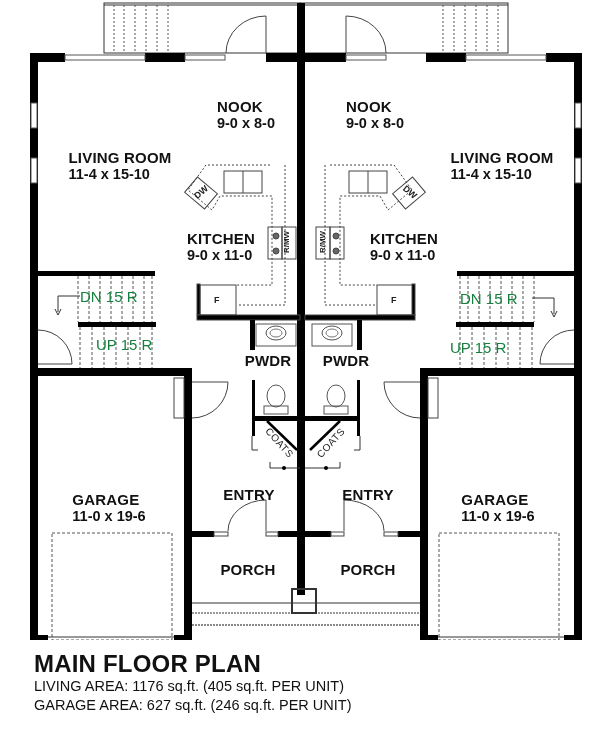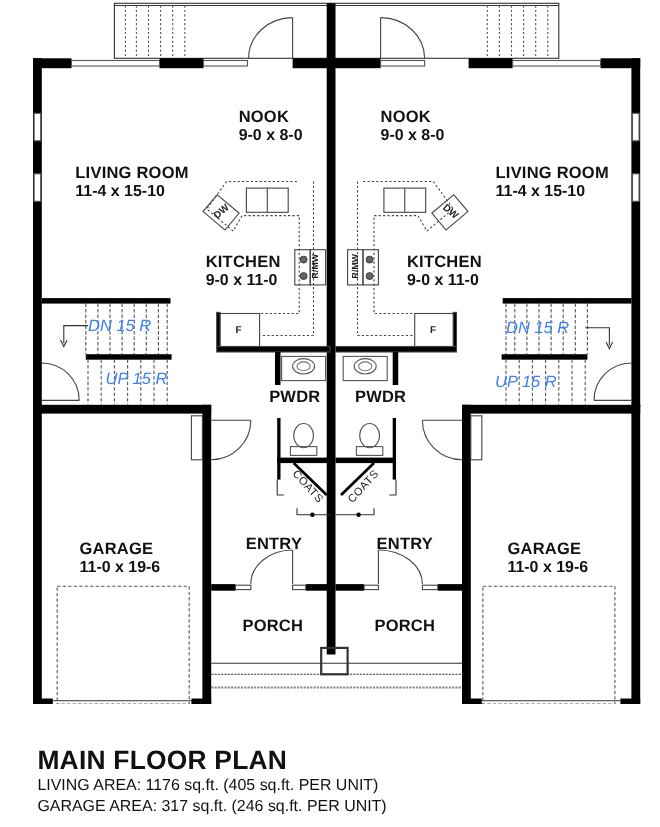--- a/index.html
+++ b/index.html
@@ -1,24 +1,24 @@
 <!DOCTYPE html>
 <html><head>
 <meta charset="utf-8">
 <style>
   html, body { margin: 0; padding: 0; background: #ffffff; }
   body { width: 600px; height: 752px; position: relative; overflow: hidden; font-family: "Liberation Sans", sans-serif; color: #111; }
   #plan { position: absolute; left: 0; top: 0; width: 600px; height: 640px; }
   .lbl { position: absolute; text-align: left; transform: translateX(-50%); white-space: nowrap; line-height: 1; }
   .room-name { font-weight: bold; font-size: 15px; letter-spacing: 0.2px; }
   .room-dim { font-size: 14.5px; margin-top: 2px; font-weight: bold; }
-  .stair-lbl { position: absolute; font-style: italic; font-size: 15px; white-space: nowrap; line-height: 1; color: #3b82f6; }
+  .stair-lbl { position: absolute; font-size: 15px; white-space: nowrap; line-height: 1; color: #15803d; }
   .fix-lbl { position: absolute; font-size: 9px; font-weight: bold; white-space: nowrap; line-height: 1; color: #222; }
   .coats { position: absolute; font-size: 10px; white-space: nowrap; line-height: 1; color: #222; letter-spacing: 0.5px; }
-  #caption { position: absolute; left: 34px; top: 680px; }
+  #caption { position: absolute; left: 34px; top: 652px; }
   .cap-title { font-weight: bold; font-size: 24px; line-height: 1; letter-spacing: 0.2px; }
   .cap-line { font-size: 14.5px; line-height: 1.15; margin-top: 2px; }
 </style>
 </head>
 <body>
 
 <svg id="plan" viewBox="0 0 600 640" xmlns="http://www.w3.org/2000/svg">
   <g fill="none" stroke="#333" stroke-width="1">
     <rect x="104" y="3" width="196" height="50"></rect>
     <rect x="300" y="3" width="208" height="50"></rect>
@@ -303,14 +303,14 @@
 <div class="stair-lbl" style="left:460px; top:291px;">DN 15 R</div>
 <div class="stair-lbl" style="left:450px; top:340px;">UP 15 R</div>
 <div class="fix-lbl" style="left:402px; top:188px; transform:rotate(40deg);">DW</div>
 <div class="fix-lbl" style="left:312px; top:238px; transform:rotate(-90deg); font-size:8px;">R/MW</div>
 <div class="fix-lbl" style="left:391px; top:296px;">F</div>
 <div class="coats" style="left:313px; top:438px; transform:rotate(-48deg);">COATS</div>
 
 <div id="caption">
   <div class="cap-title">MAIN FLOOR PLAN</div>
   <div class="cap-line">LIVING AREA: 1176 sq.ft. (405 sq.ft. PER UNIT)</div>
-  <div class="cap-line">GARAGE AREA: 317 sq.ft. (246 sq.ft. PER UNIT)</div>
+  <div class="cap-line">GARAGE AREA: 627 sq.ft. (246 sq.ft. PER UNIT)</div>
 </div>
 
 </body></html>

